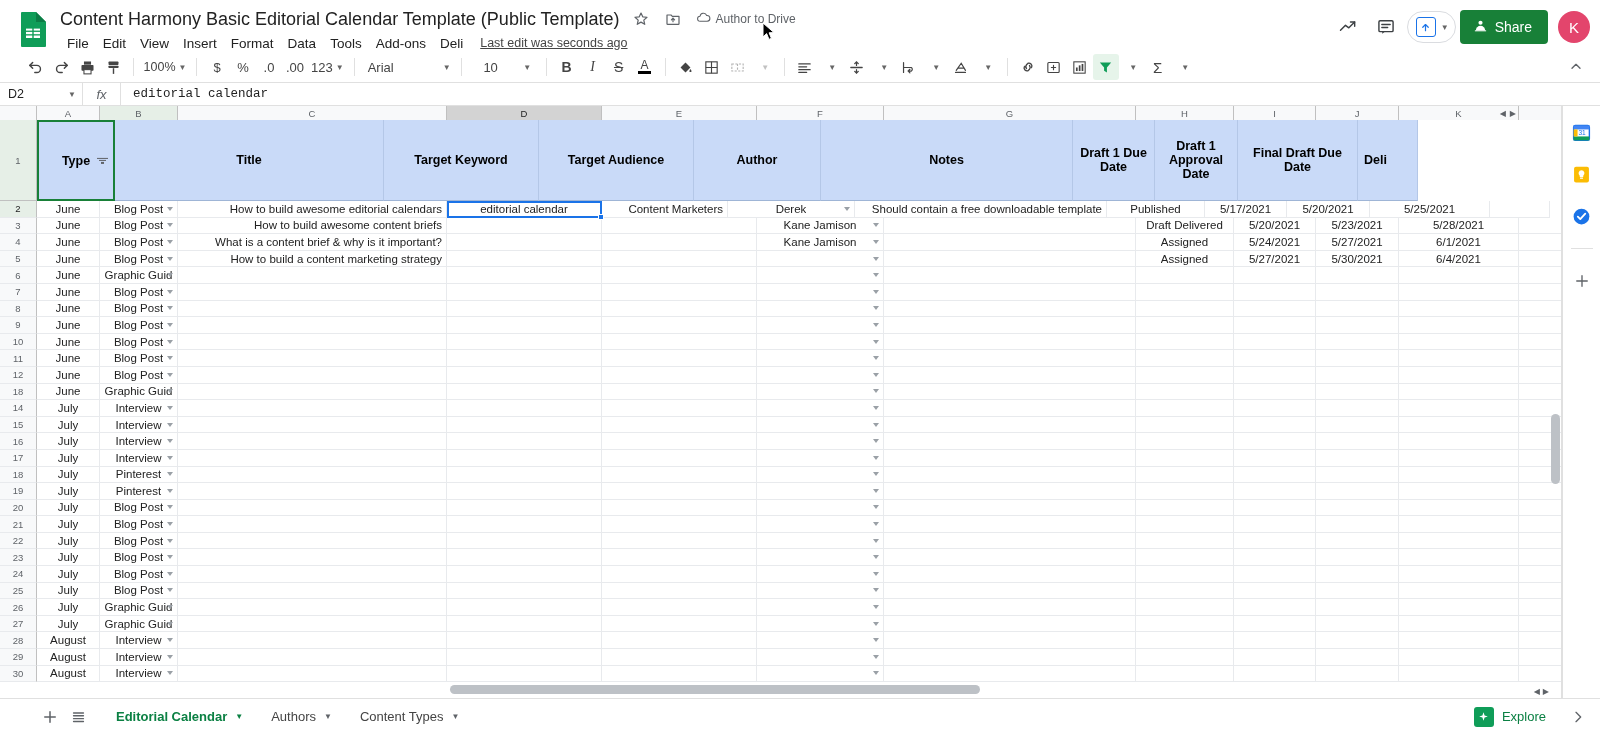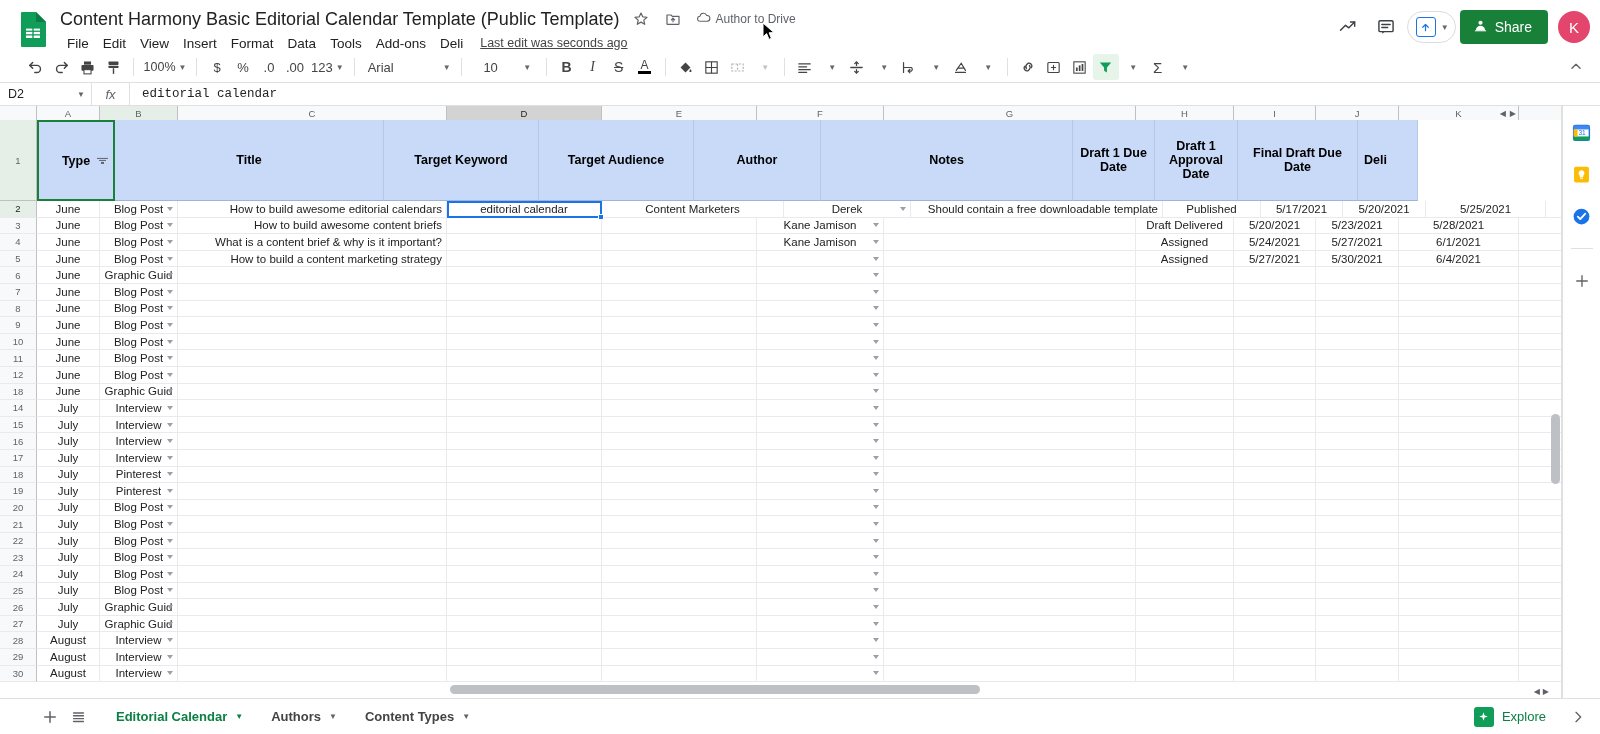--- a/index.html
+++ b/index.html
@@ -39,21 +39,21 @@
   .tb-sep { width:1px; height:18px; background:#e0e0e0; margin:0 7px; }
   .zoom-box { width:48px; display:flex; align-items:center; justify-content:center; font-size:12.5px; }
   .dd { font-size:8px; color:#666; margin-left:3px; }
   .font-box { width:92px; padding-left:6px; font-size:13px; display:flex; align-items:center; }
   .font-name { flex:1; }
   .size-box { width:44px; display:flex; align-items:center; justify-content:center; font-size:13px; }
   .collapse { position:absolute; right:12px; top:3px; width:24px; height:24px; display:flex; align-items:center; justify-content:center; color:#5f6368; cursor:pointer; }
 
   
   .fbar { height:24px; display:flex; align-items:center; border-top:1px solid #e0e0e0; border-bottom:1px solid #e0e0e0; flex:none; background:#fff; }
-  .namebox { width:92px; height:100%; display:flex; align-items:center; padding:0 6px 0 8px; font-size:12.5px; border-right:1px solid #e0e0e0; }
+  .namebox { width:83px; height:100%; display:flex; align-items:center; padding:0 6px 0 8px; font-size:12.5px; border-right:1px solid #e0e0e0; }
   .namebox .nb-val { flex:1; }
   .fx { width:38px; display:flex; align-items:center; justify-content:center; font-style:italic; font-size:13px; color:#5f6368; border-right:1px solid #e0e0e0; height:100%; }
   .finput { flex:1; padding-left:12px; font-family:"Liberation Mono", monospace; font-size:12.5px; color:#222; cursor:text; }
 
   
   .gridwrap { flex:1; display:flex; min-height:0; position:relative; }
   .gridmain { flex:1; position:relative; overflow:hidden; background:#fff; border-right:1px solid #e0e0e0; }
 
   .ghead { position:absolute; left:0; top:0; height:14px; width:100%; display:flex; background:#f8f9fa; border-bottom:1px solid #c0c0c0; z-index:3; }
   .corner { width:37px; height:14px; background:#f8f9fa; border-right:1px solid #c0c0c0; flex:none; }
@@ -101,21 +101,21 @@
 
   
   .sidepanel { width:38px; flex:none; background:#fff; border-left:1px solid #e0e0e0; display:flex; flex-direction:column; align-items:center; padding-top:14px; gap:18px; }
   .sp-ico { width:24px; height:24px; display:flex; align-items:center; justify-content:center; cursor:pointer; border-radius:4px; }
   .sp-div { width:22px; height:1px; background:#e0e0e0; margin:2px 0; }
 
   
   .bottom { height:36px; flex:none; display:flex; align-items:center; border-top:1px solid #e0e0e0; background:#fff; padding:0 6px 0 36px; position:relative; }
   .bb-ico { width:28px; height:28px; display:flex; align-items:center; justify-content:center; color:#5f6368; border-radius:50%; cursor:pointer; }
   .tabs { display:flex; align-items:center; margin-left:10px; gap:0; }
-  .tab { display:flex; align-items:center; gap:8px; height:36px; padding:0 14px; font-size:13px; color:#444; cursor:pointer; white-space:nowrap;font-weight:bold; }
+  .tab { display:flex; align-items:center; gap:8px; height:36px; padding:0 14px; font-size:13px; color:#444; cursor:pointer; white-space:nowrap; }
   .tab.active { background:#fff; color:#0b8043; font-weight:bold; box-shadow:0 -1px 0 #e0e0e0 inset; }
   .tab .cv { font-size:8px; color:#5f6368; }
   .tab.active .cv { color:#0b8043; }
   .explore { position:absolute; right:44px; display:flex; align-items:center; gap:8px; height:30px; padding:0 10px; border-radius:4px; cursor:pointer; font-size:13px; color:#0b8043; }
   .exp-ico { width:20px; height:20px; background:#0f9d58; border-radius:3px; display:flex; align-items:center; justify-content:center; color:#fff; font-size:13px; }
   .chev-right { position:absolute; right:10px; width:24px; height:24px; display:flex; align-items:center; justify-content:center; color:#5f6368; cursor:pointer; }
 
   
   .cursor-arrow { position:absolute; left:762px; top:22px; z-index:30; pointer-events:none; }
 </style>
@@ -432,21 +432,21 @@
               <div class="cell ctr" style="width: 78px;">
                 <span class="txt">Blog Post</span>
                 <span class="dda"></span>
               </div>
               <div class="cell lft" style="width: 269px;">
                 <span class="txt">How to build awesome editorial calendars</span>
               </div>
               <div class="cell ctr" style="width: 155px;">
                 <span class="txt">editorial calendar</span>
               </div>
-              <div class="cell ctr" style="width: 182px;">
+              <div class="cell ctr" style="width: 126px; justify-content: flex-end;">
                 <span class="txt">Content Marketers</span>
               </div>
               <div class="cell ctr" style="width: 127px;">
                 <span class="txt">Derek</span>
                 <span class="dda"></span>
               </div>
               <div class="cell lft" style="width: 252px;">
                 <span class="txt">Should contain a free downloadable template</span>
               </div>
               <div class="cell ctr" style="width: 98px;">

